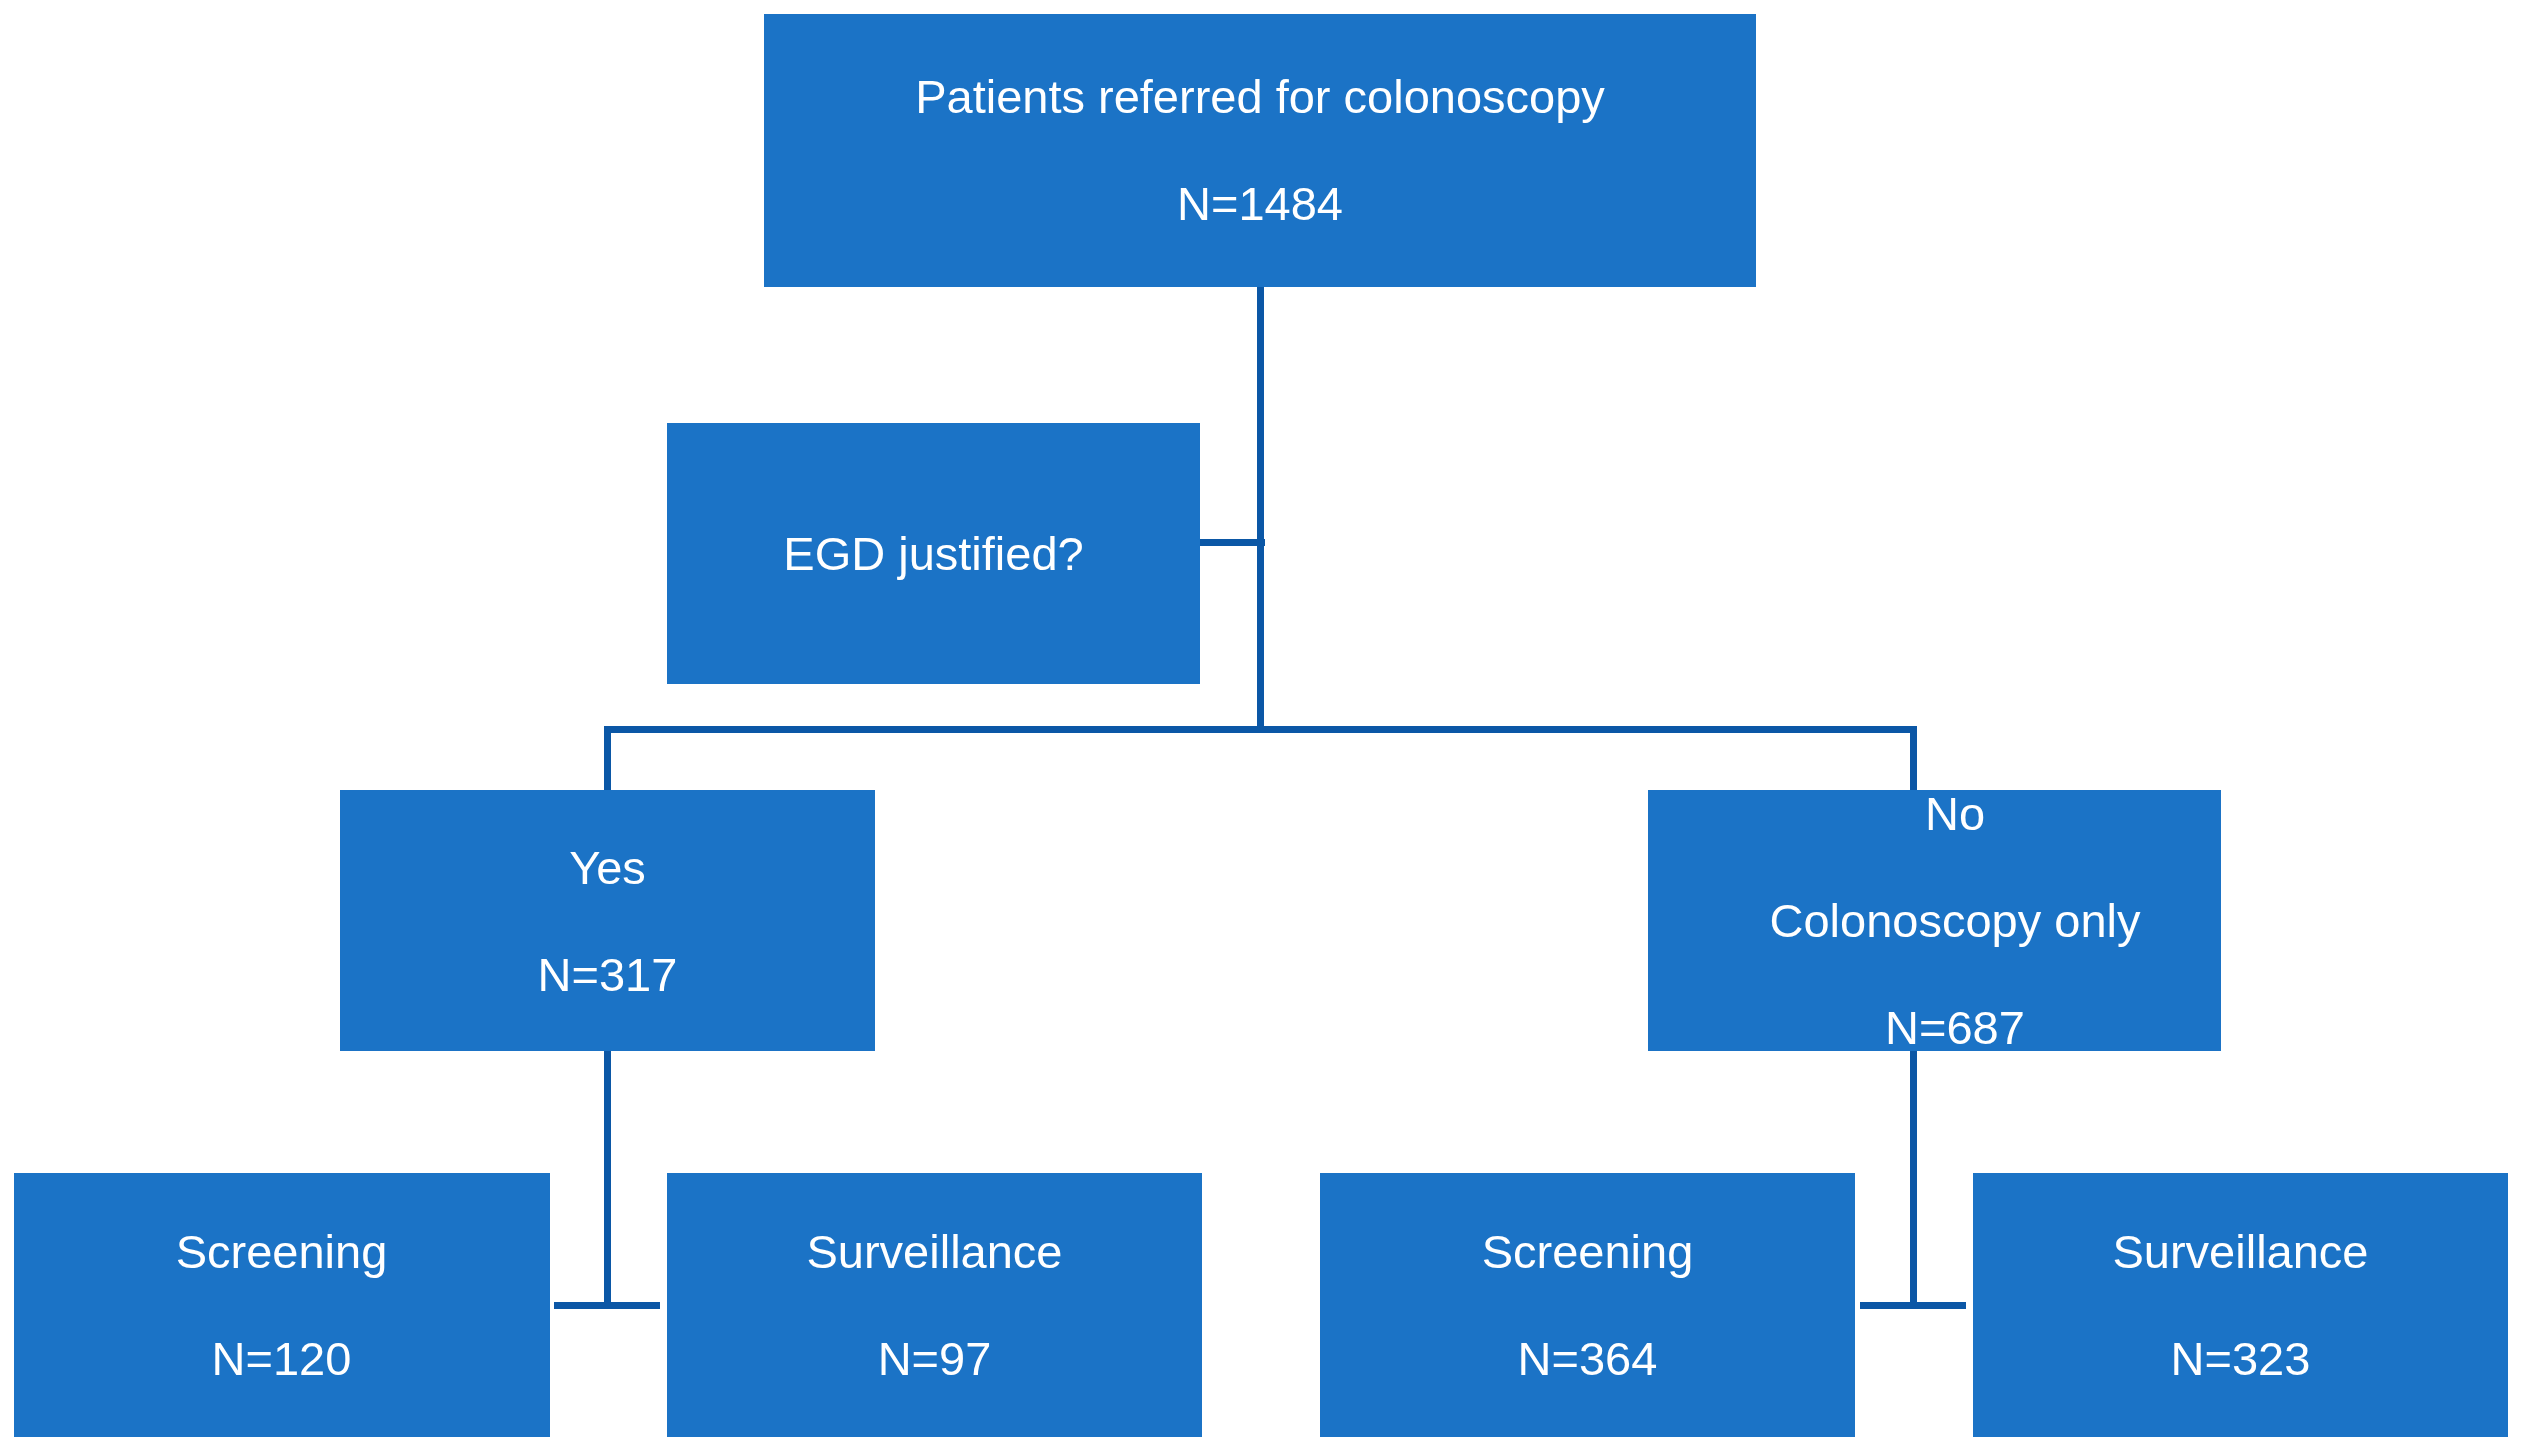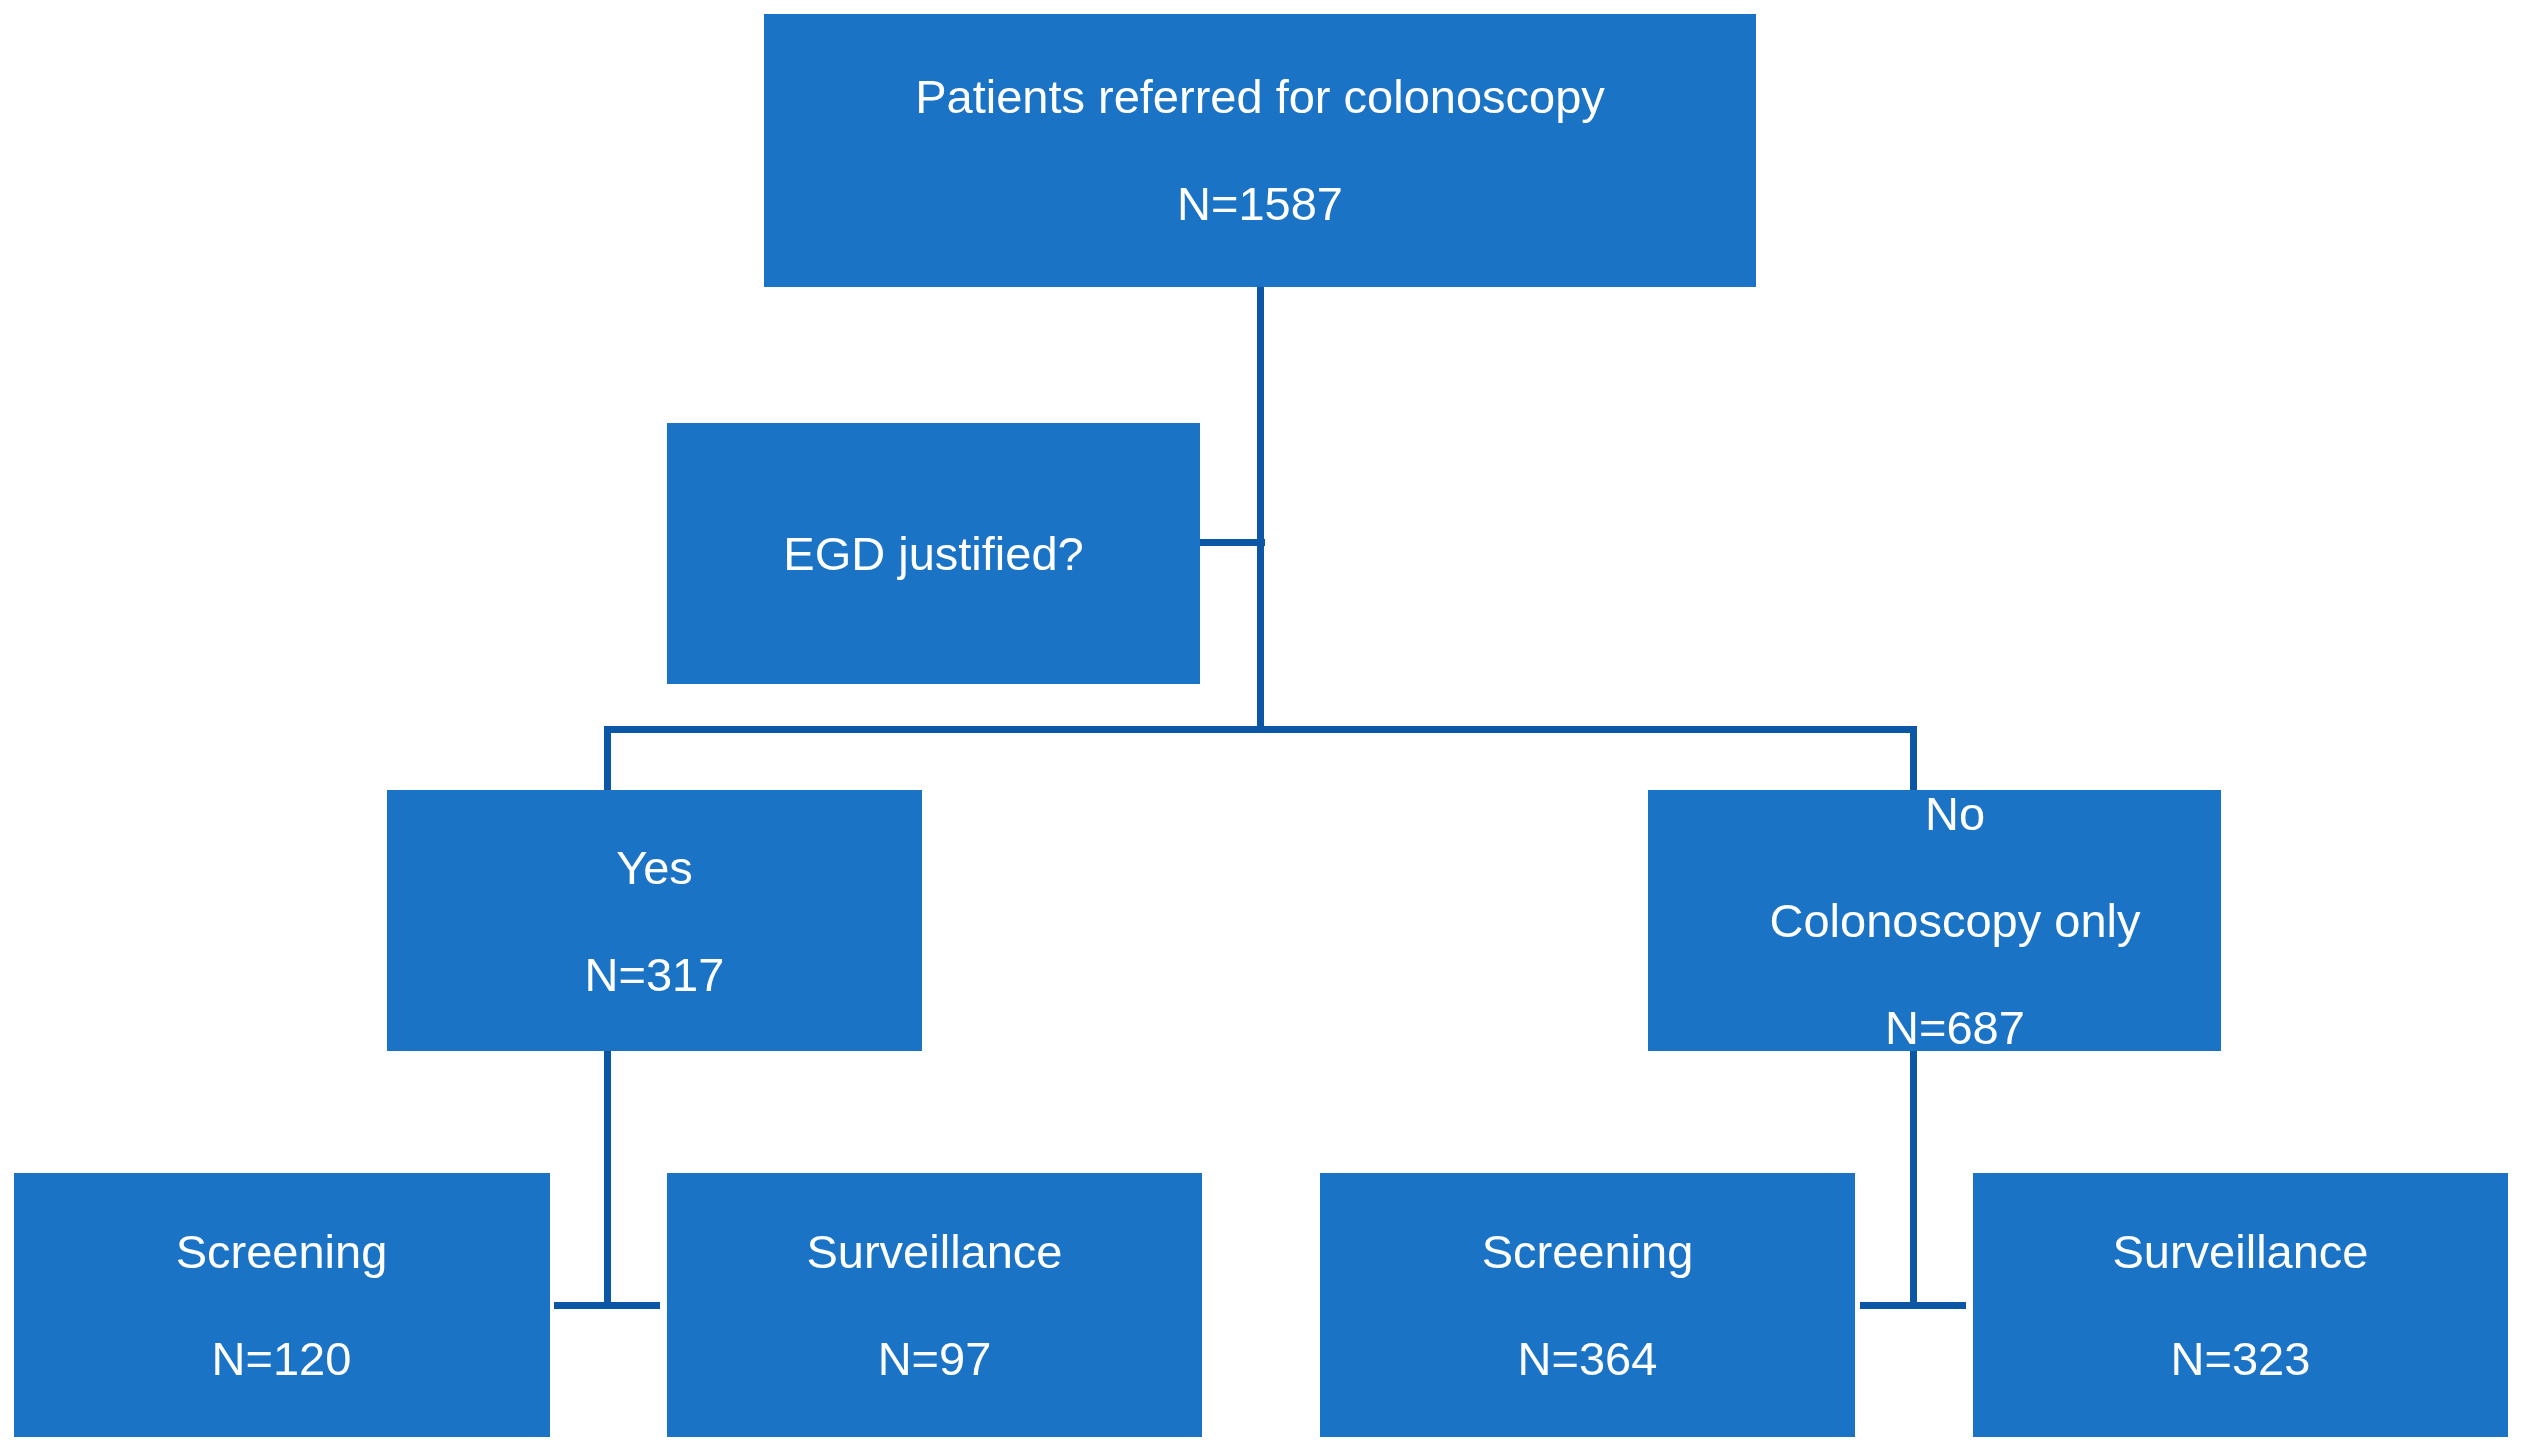--- a/index.html
+++ b/index.html
@@ -47,28 +47,28 @@
   <div class="connector" style="left:604px; top:726px; width:1313px; height:7px;"></div>
   <div class="connector" style="left:604px; top:726px; width:7px; height:64px;"></div>
   <div class="connector" style="left:1910px; top:726px; width:7px; height:64px;"></div>
   <div class="connector" style="left:604px; top:1051px; width:7px; height:258px;"></div>
   <div class="connector" style="left:554px; top:1302px; width:106px; height:7px;"></div>
   <div class="connector" style="left:1910px; top:1051px; width:7px; height:258px;"></div>
   <div class="connector" style="left:1860px; top:1302px; width:106px; height:7px;"></div>
 
   <div class="node" style="left:764px; top:13.5px; width:992px; height:273px;">
     <span class="node-line">Patients referred for colonoscopy</span>
-    <span class="node-line">N=1587</span>
+    <span class="node-line">N=1484</span>
   </div>
 
   <div class="node" style="left:667px; top:423px; width:533px; height:261px;">
     <span class="node-line">EGD justified?</span>
   </div>
 
-  <div class="node" style="left:340px; top:790px; width:535px; height:261px;margin-left:47px;">
+  <div class="node" style="left:340px; top:790px; width:535px; height:261px;">
     <span class="node-line">Yes</span>
     <span class="node-line">N=317</span>
   </div>
 
   <div class="node" style="left:1648px; top:790px; width:532px; height:261px;padding-left:41px;">
     <span class="node-line">No</span>
     <span class="node-line">Colonoscopy only</span>
     <span class="node-line">N=687</span>
   </div>
 

